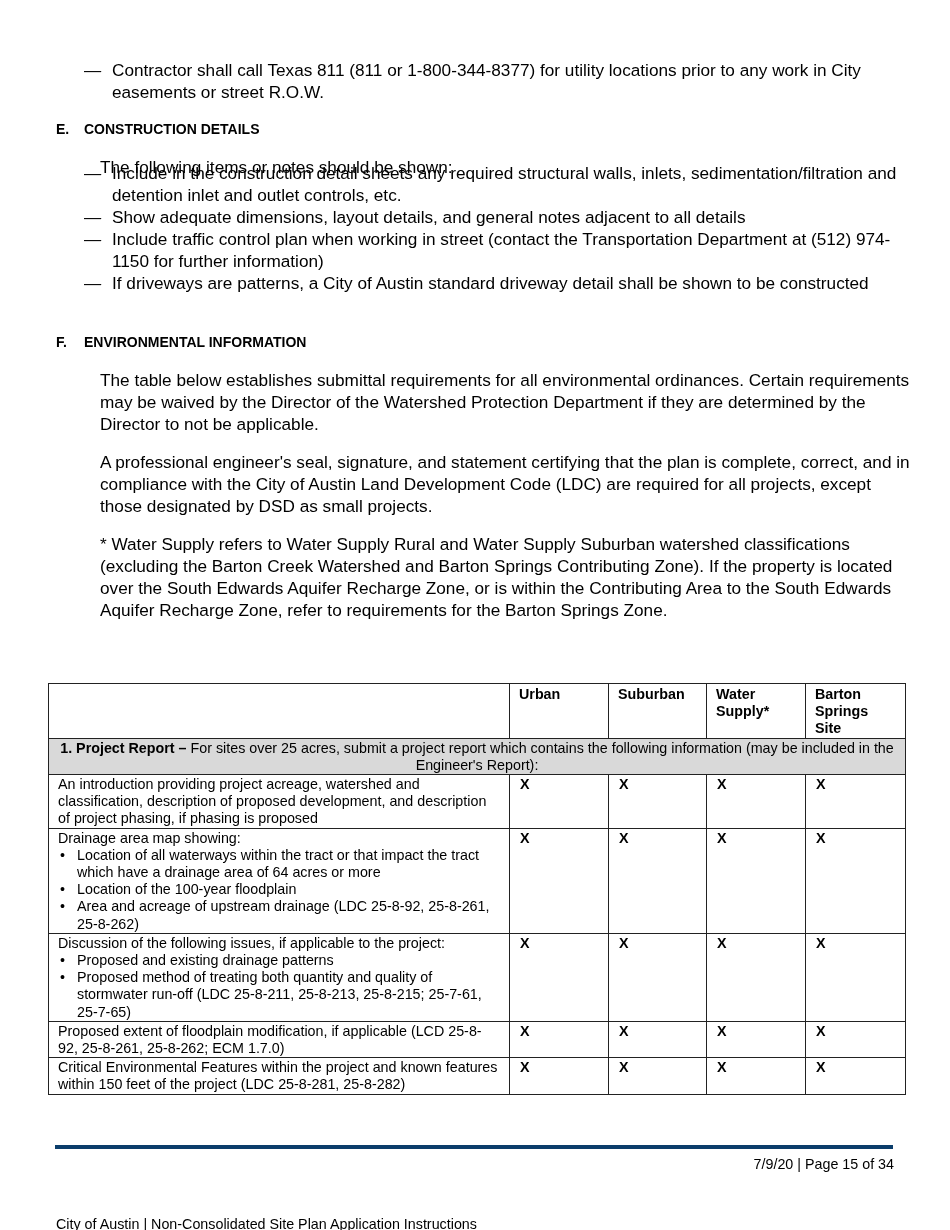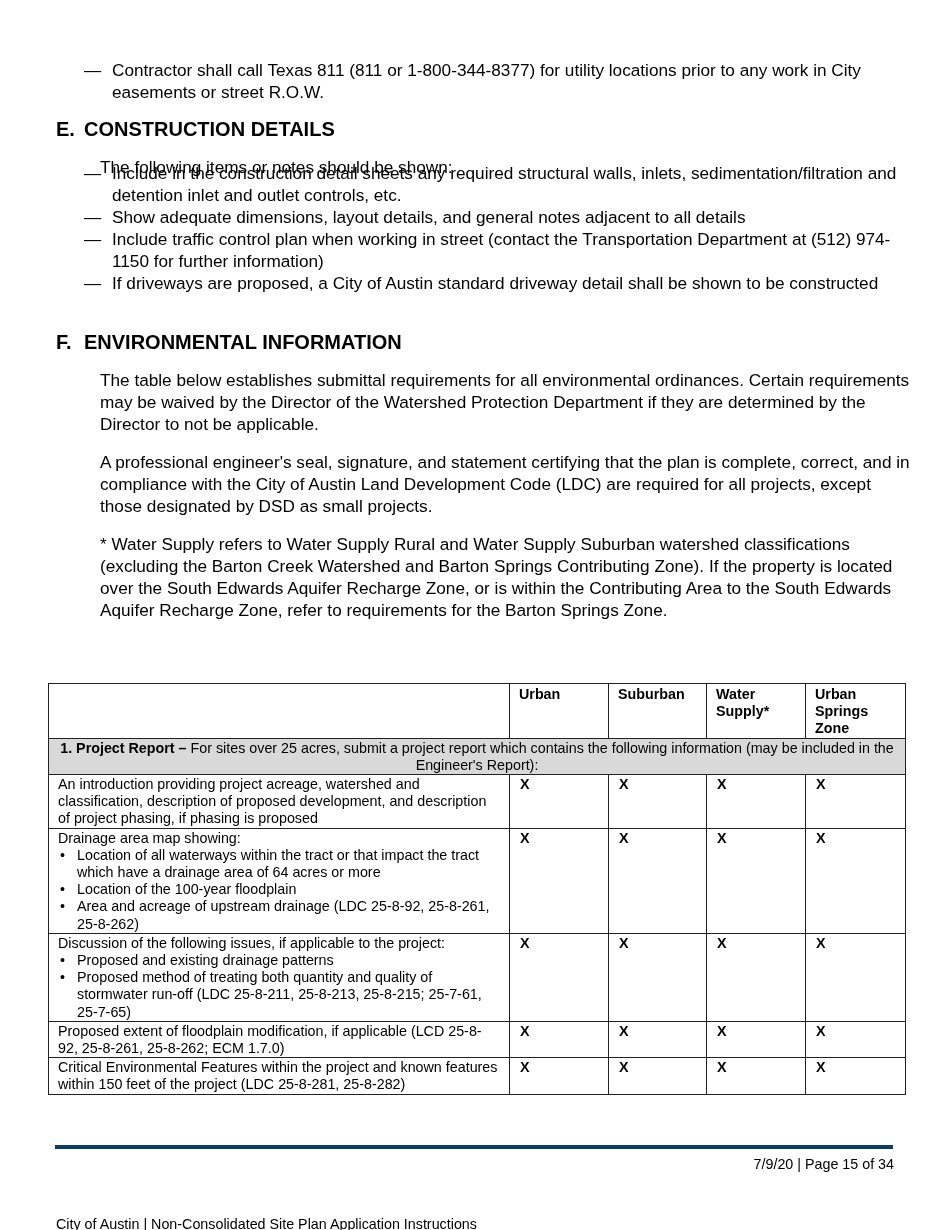--- a/index.html
+++ b/index.html
@@ -3,21 +3,21 @@
 <meta charset="utf-8">
 <style>
   html, body { margin:0; padding:0; background:#ffffff; }
   body { width:950px; height:1230px; position:relative; overflow:hidden;
          font-family:"Liberation Sans", sans-serif; color:#000; }
   .page { position:absolute; left:0; top:0; width:950px; height:1230px; }
   .dashlist { position:absolute; left:84px; width:820px; margin:0; padding:0; list-style:none;
               font-size:17.2px; line-height:22px; }
   .dashlist li { position:relative; padding-left:28px; margin:0 0 0 0; }
   .dashlist li .dash { position:absolute; left:0; top:0; }
-  .section-head { position:absolute; left:56px; font-weight:bold; font-size:20px; line-height:22px; }
+  .section-head { position:absolute; left:56px; font-weight:bold; font-size:14px; line-height:22px; }
   .section-head .letter { display:inline-block; width:28px; }
   .para { position:absolute; left:84px; width:810px; font-size:17.2px; line-height:22px; margin:16px; }
   table.env { position:absolute; left:48px; top:683px; width:857px; border-collapse:collapse;
               font-size:14.3px; line-height:17.2px; table-layout:fixed;padding-left:27px; }
   table.env td, table.env th { border:1px solid #222; vertical-align:top; padding:1px 9px 0 9px; text-align:left; }
   table.env th { font-weight:bold; padding-top:2px; }
   table.env td.x { font-weight:bold; padding-left:10px; }
   table.env tr.group td { background:#d9d9d9;text-align:center; }
   table.env ul { margin:0; padding:0 0 0 19px; list-style:none; }
   table.env ul li { position:relative; }
@@ -36,21 +36,21 @@
   </ul>
 
   <div class="section-head" style="top:118px;">
     <span class="letter">E.</span><span>CONSTRUCTION DETAILS</span>
   </div>
   <p class="para" style="top:140px;">The following items or notes should be shown:</p>
   <ul class="dashlist" style="top:162px;">
     <li><span class="dash">—</span><span>Include in the construction detail sheets any required structural walls, inlets, sedimentation/filtration and detention inlet and outlet controls, etc.</span></li>
     <li><span class="dash">—</span><span>Show adequate dimensions, layout details, and general notes adjacent to all details</span></li>
     <li><span class="dash">—</span><span>Include traffic control plan when working in street (contact the Transportation Department at (512) 974-1150 for further information)</span></li>
-    <li><span class="dash">—</span><span>If driveways are proposed, a City of Austin standard driveway detail shall be shown to be constructed</span></li>
+    <li><span class="dash">—</span><span>If driveways are patterns, a City of Austin standard driveway detail shall be shown to be constructed</span></li>
   </ul>
 
   <div class="section-head" style="top:331px;">
     <span class="letter">F.</span><span>ENVIRONMENTAL INFORMATION</span>
   </div>
   <p class="para" style="top:435px;">A professional engineer's seal, signature, and statement certifying that the plan is complete, correct, and in compliance with the City of Austin Land Development Code (LDC) are required for all projects, except those designated by DSD as small projects.</p>
   <p class="para" style="top:353px;">The table below establishes submittal requirements for all environmental ordinances. Certain requirements may be waived by the Director of the Watershed Protection Department if they are determined by the Director to not be applicable.</p>
   <p class="para" style="top:517px;">* Water Supply refers to Water Supply Rural and Water Supply Suburban watershed classifications (excluding the Barton Creek Watershed and Barton Springs Contributing Zone). If the property is located over the South Edwards Aquifer Recharge Zone, or is within the Contributing Area to the South Edwards Aquifer Recharge Zone, refer to requirements for the Barton Springs Zone.</p>
 
   <table class="env">
@@ -60,21 +60,21 @@
         <col style="width:98px">
         <col style="width:99px">
         <col style="width:100px">
     </colgroup>
     <tbody>
         <tr style="height:54px;">
       <th></th>
       <th>Urban</th>
       <th>Suburban</th>
       <th>Water Supply*</th>
-      <th>Urban Springs Zone</th>
+      <th>Barton Springs Site</th>
     </tr>
     <tr class="group">
       <td colspan="5"><b>1. Project Report –</b><span> For sites over 25 acres, submit a project report which contains the following information (may be included in the Engineer's Report):</span></td>
     </tr>
     <tr>
       <td>An introduction providing project acreage, watershed and classification, description of proposed development, and description of project phasing, if phasing is proposed</td>
       <td class="x">X</td>
       <td class="x">X</td>
       <td class="x">X</td>
       <td class="x">X</td>

